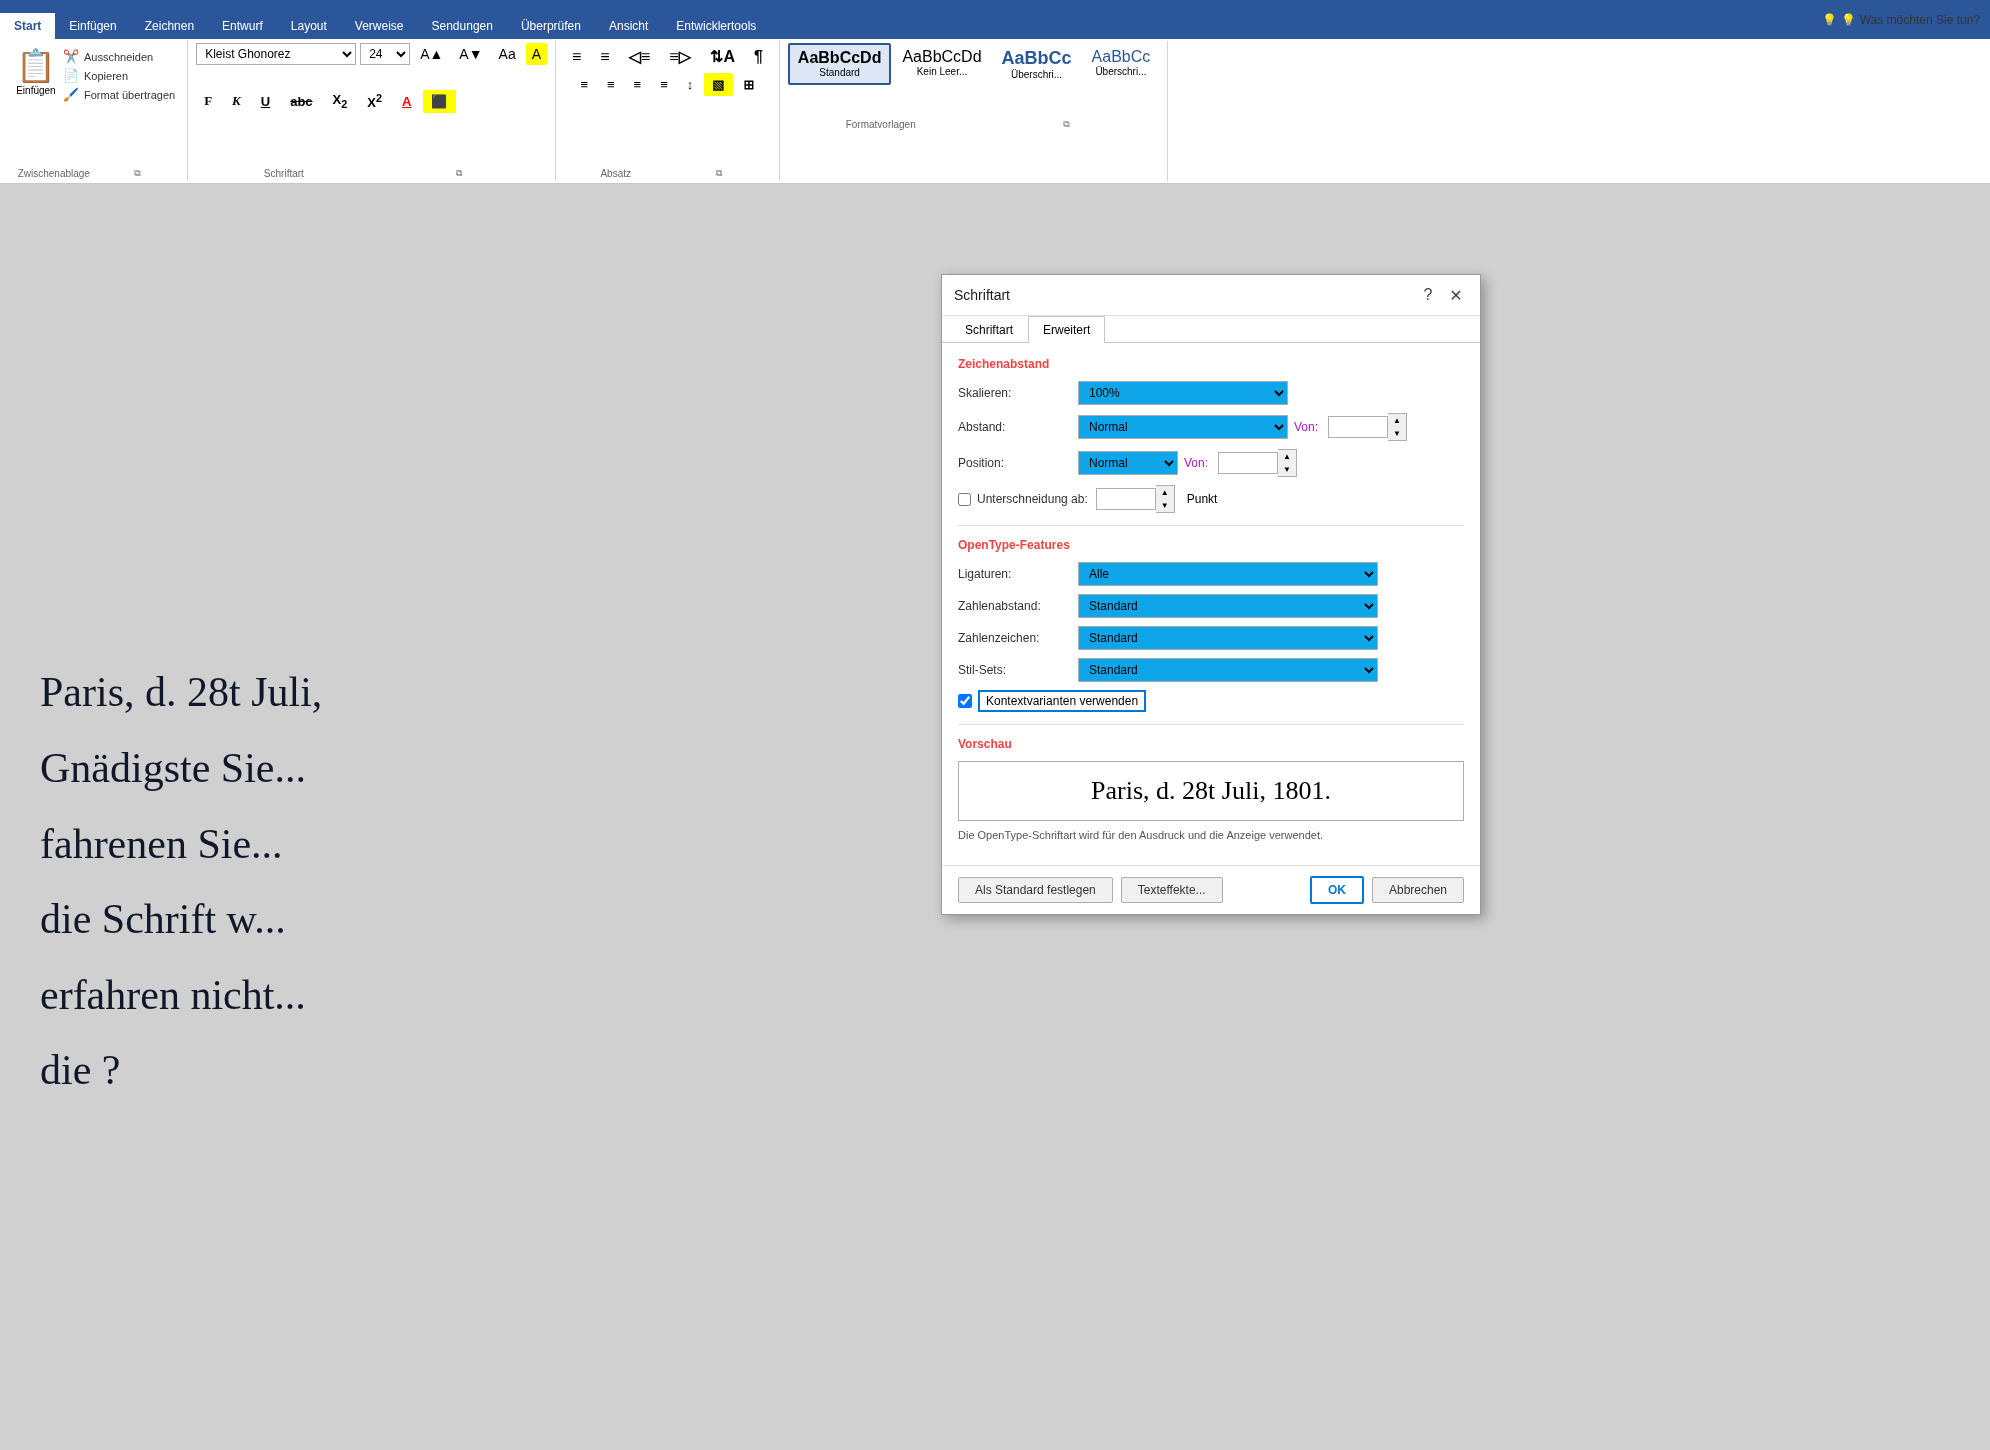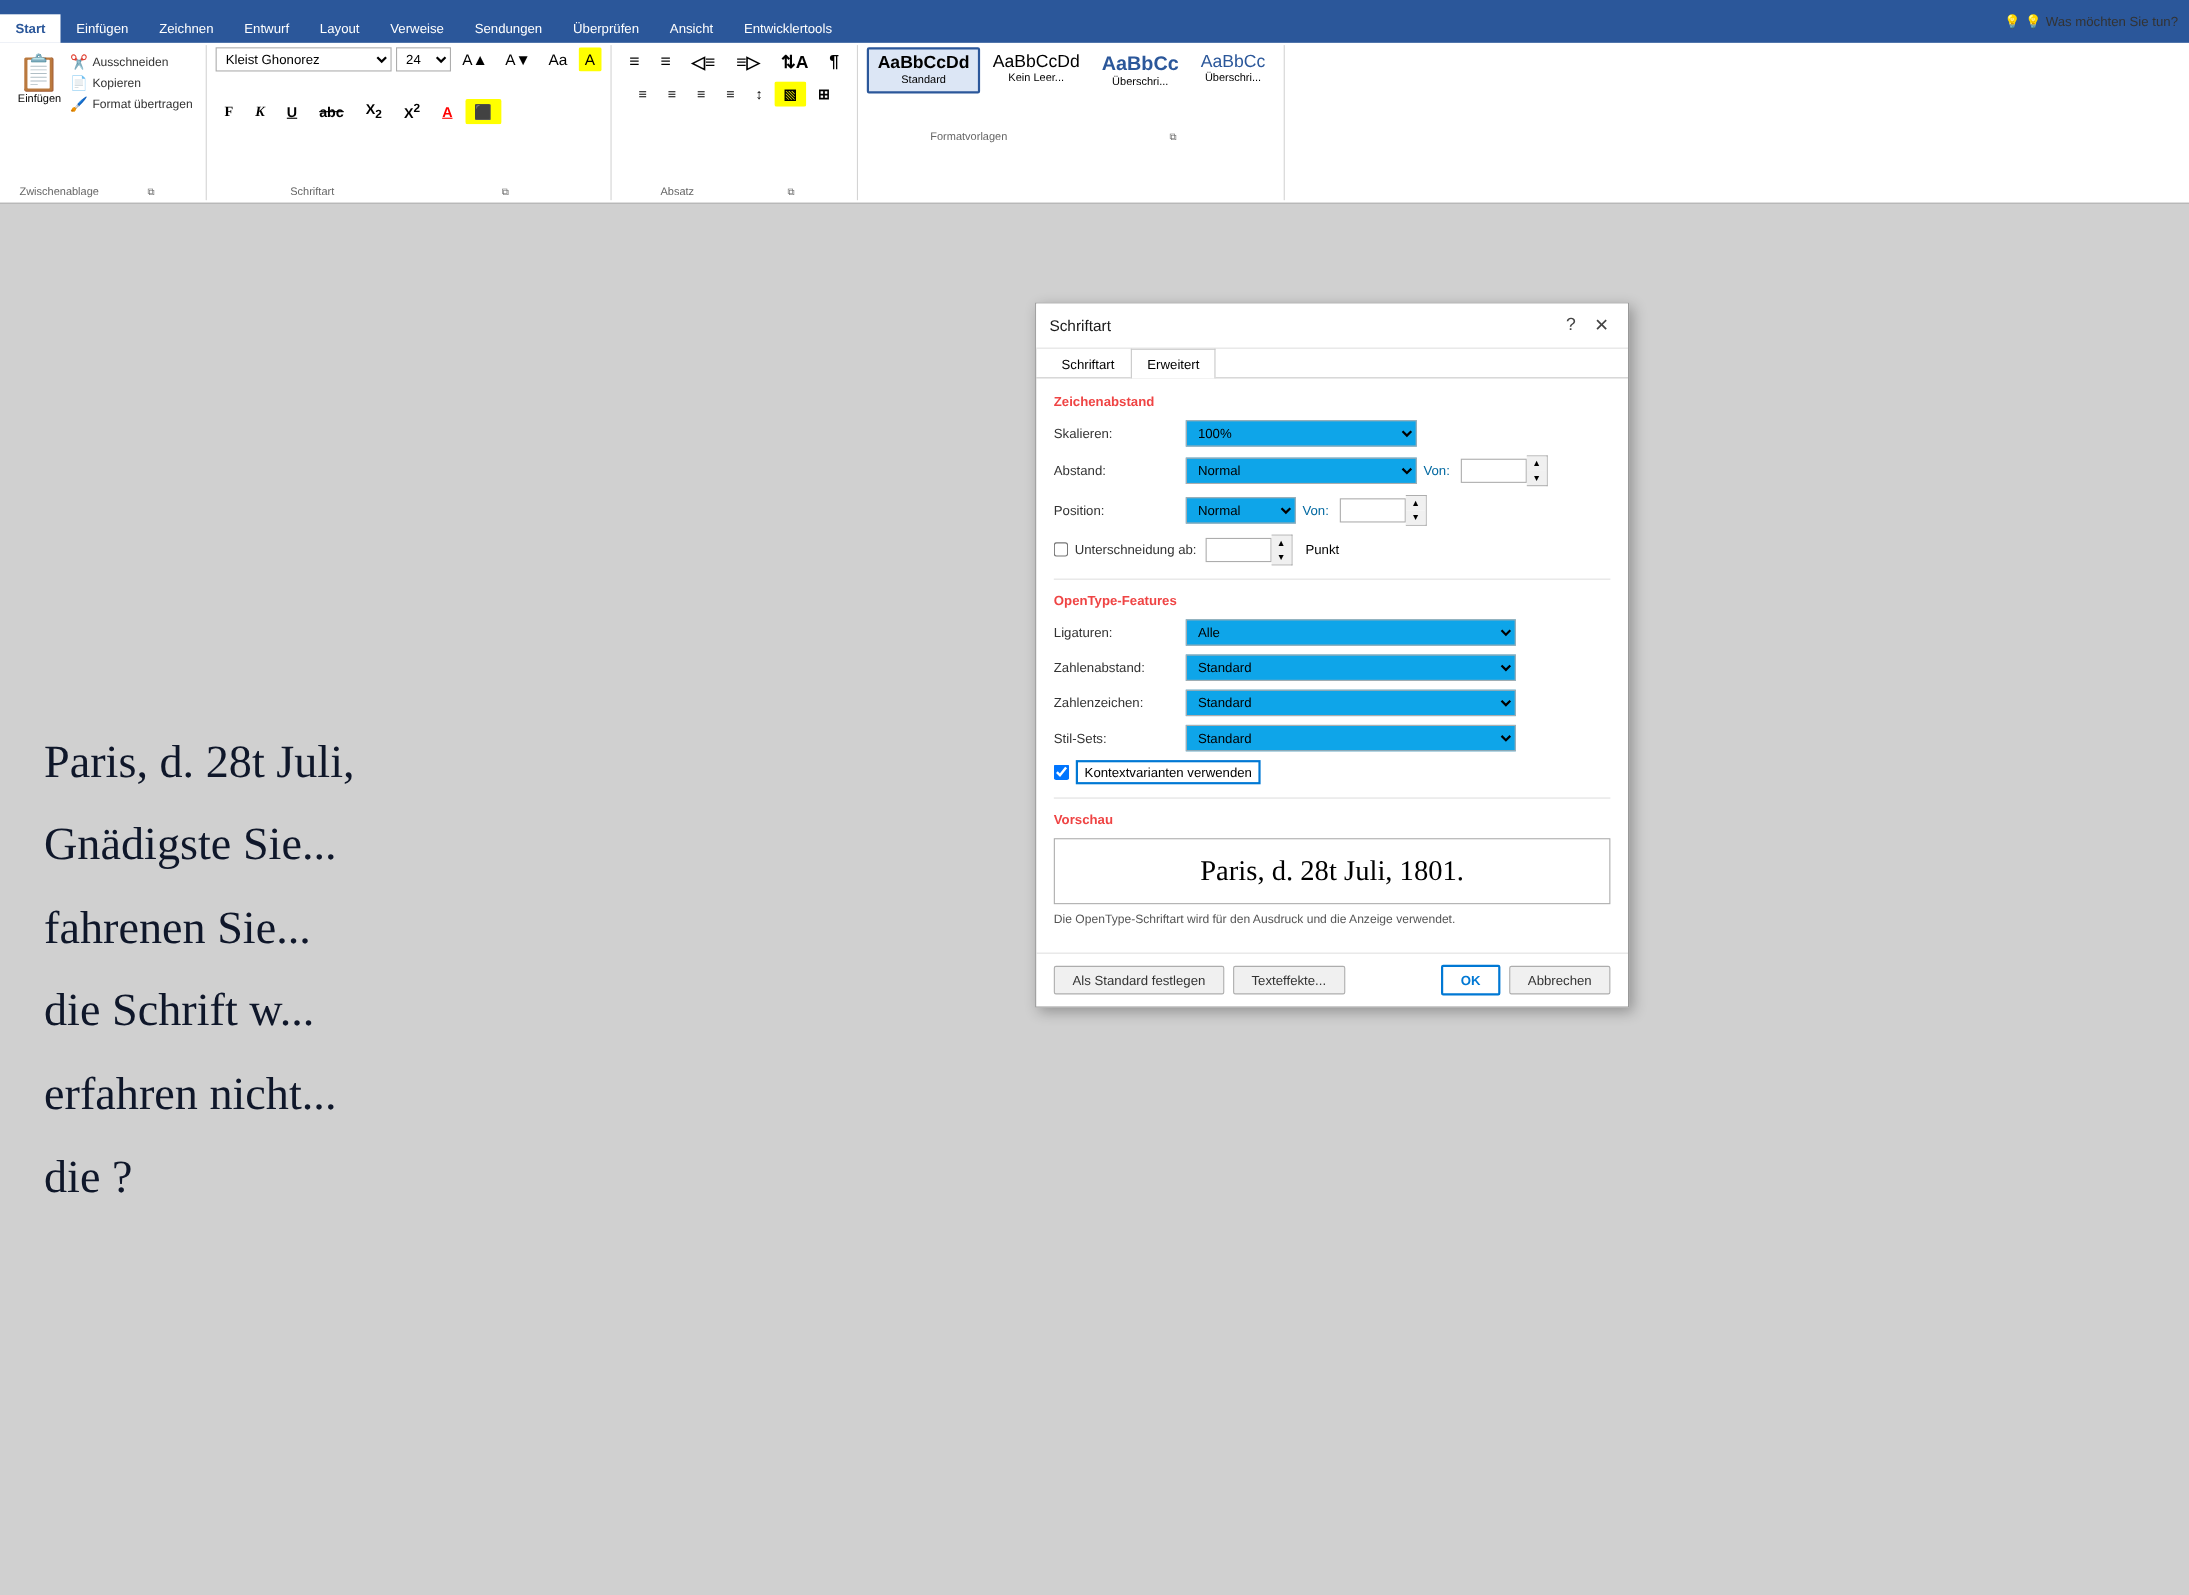--- a/index.html
+++ b/index.html
@@ -131,21 +131,21 @@
       background: #fff;
     }
     .preview-note { font-size: 11px; color: #555; margin-bottom: 10px; }
 
     .dialog-footer { display: flex; align-items: center; padding: 10px 16px; border-top: 1px solid #e0e0e0; gap: 8px; }
     .footer-btn { padding: 5px 16px; font-size: 12px; cursor: pointer; border-radius: 2px; }
     .footer-btn-default { border: 1px solid #adadad; background: #f0f0f0; color: #333; }
     .footer-btn-primary { border: 2px solid #0078d4; background: #fff; color: #0078d4; font-weight: 600; }
     .footer-btn-cancel { border: 1px solid #adadad; background: #f0f0f0; color: #333; }
 
-    .von-label { font-size: 12px; color: #0369a1; margin-right: 4px; }
+    .von-label { font-size: 12px; color: #a21caf; margin-right: 4px; }
   </style>
 </head>
 <body>
 
 <div class="ribbon">
   <div class="ribbon-tabs">
     <div class="ribbon-tab active">Start</div>
     <div class="ribbon-tab">Einfügen</div>
     <div class="ribbon-tab">Zeichnen</div>
     <div class="ribbon-tab">Entwurf</div>

